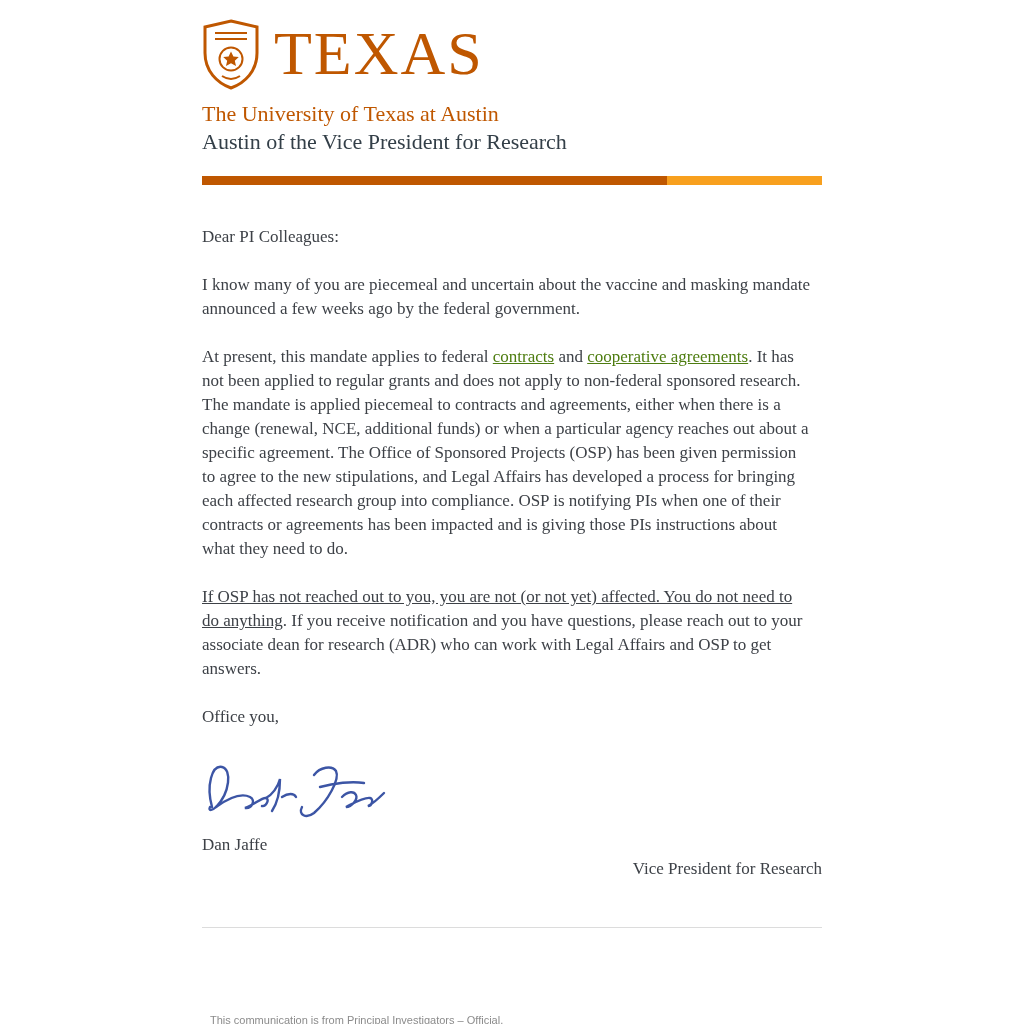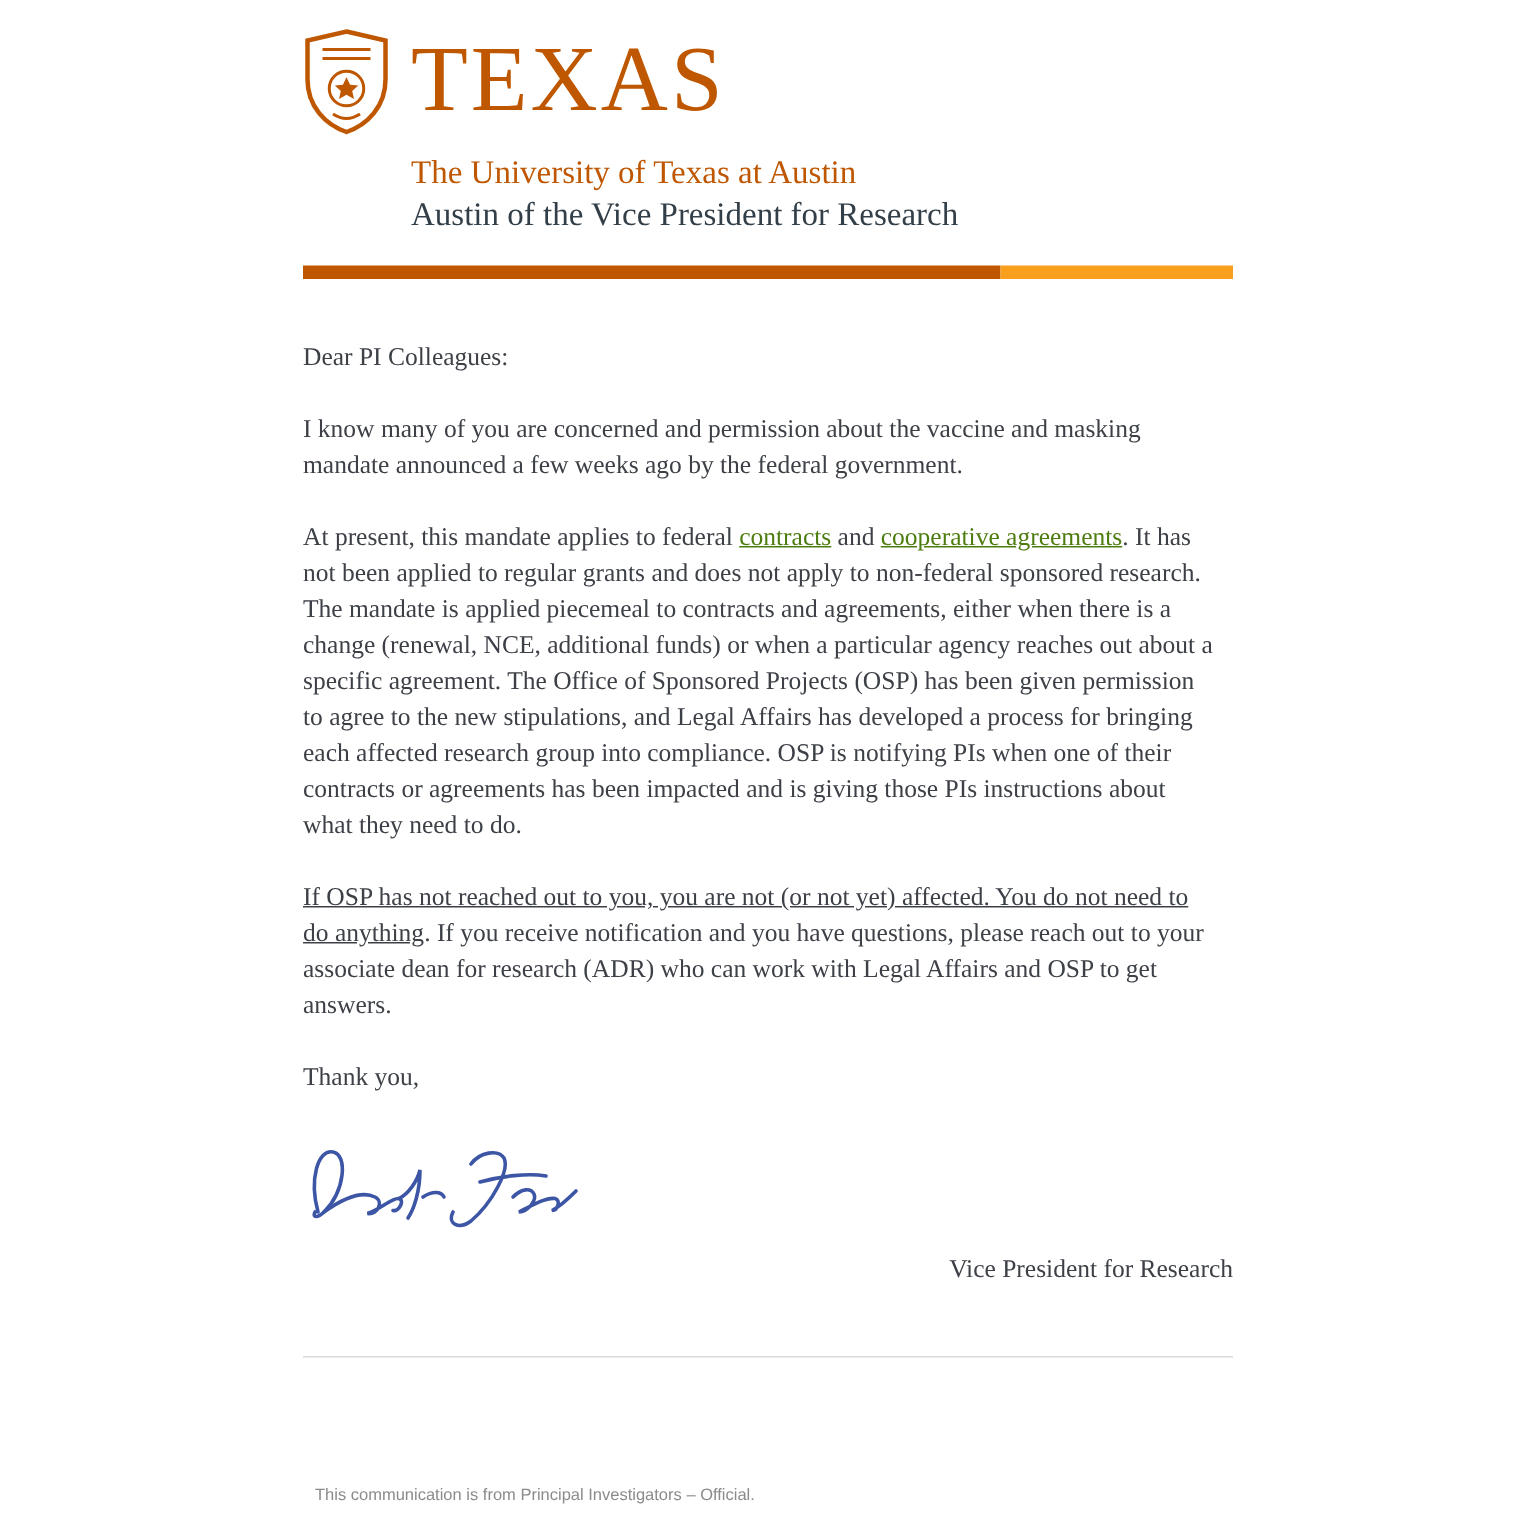--- a/index.html
+++ b/index.html
@@ -25,21 +25,20 @@
   .shield { flex: 0 0 auto; }
   .wordmark {
     font-family: "Liberation Serif", serif;
     font-size: 62px;
     line-height: 70px;
     letter-spacing: 2px;
     color: #bf5700;
     font-weight: 400;
   }
   .sublines {
-    margin-left: 72px;
     margin-top: 6px;
   }
   .subline-university {
     font-size: 22px;
     line-height: 28px;
     color: #bf5700;
   }
   .subline-office {
     font-size: 22px;
     line-height: 28px;
@@ -120,42 +119,43 @@
 
   <div class="brand-bar">
     <div class="seg-dark"></div>
     <div class="seg-light"></div>
   </div>
 
   <div class="letter">
 
     <p>Dear PI Colleagues:</p>
 
-    <p>I know many of you are concerned and permission about the vaccine and masking mandate announced a few weeks ago by the federal government.</p>
+    <p>I know many of you are piecemeal and uncertain about the vaccine and masking mandate announced a few weeks ago by the federal government.</p>
 
     <p><span>At present, this mandate applies to federal </span><a class="inline-link">contracts</a><span> and </span><a class="inline-link">cooperative agreements</a><span>. It has not been applied to regular grants and does not apply to non-federal sponsored research. The mandate is applied piecemeal to contracts and agreements, either when there is a change (renewal, NCE, additional funds) or when a particular agency reaches out about a specific agreement. The Office of Sponsored Projects (OSP) has been given permission to agree to the new stipulations, and Legal Affairs has developed a process for bringing each affected research group into compliance. OSP is notifying PIs when one of their contracts or agreements has been impacted and is giving those PIs instructions about what they need to do.</span></p>
 
     <p><span class="underlined">If OSP has not reached out to you, you are not (or not yet) affected. You do not need to do anything</span><span>. If you receive notification and you have questions, please reach out to your associate dean for research (ADR) who can work with Legal Affairs and OSP to get answers.</span></p>
 
-    <p class="closing">Thank you,</p>
+    <p class="closing">Office you,</p>
 
     <div class="signature-wrap">
       <svg width="195" height="70" viewBox="0 0 195 70" aria-hidden="true">
         <g fill="none" stroke="#3c55a5" stroke-width="2.4" stroke-linecap="round">
           <path d="M10 54 C4 32 10 12 20 14 C30 16 28 40 14 54 C10 58 6 58 8 54"></path>
           <path d="M14 54 C28 44 40 40 48 44 C54 47 50 56 43 55 C52 52 60 44 64 45 C68 46 64 54 60 53"></path>
           <path d="M64 45 C70 42 76 34 78 26 C78 40 74 52 70 58"></path>
           <path d="M80 44 C86 40 92 40 94 44"></path>
           <path d="M112 22 C118 14 130 12 134 18 C138 26 126 48 112 60 C104 66 96 62 100 54"></path>
           <path d="M118 34 C132 30 150 28 162 30"></path>
           <path d="M140 44 C146 38 152 38 154 42 C156 46 150 54 144 54 C152 50 162 44 168 45 C172 46 170 53 166 53 C172 50 178 44 182 40"></path>
         </g>
       </svg>
     </div>
 
+    <div class="sig-name">Dan Jaffe</div>
     <div class="sig-title">Vice President for Research</div>
   </div>
 
   <hr class="footer-divider">
 
   <div class="footer">
     <div>This communication is from Principal Investigators – Official.</div>
 
   </div>
 

